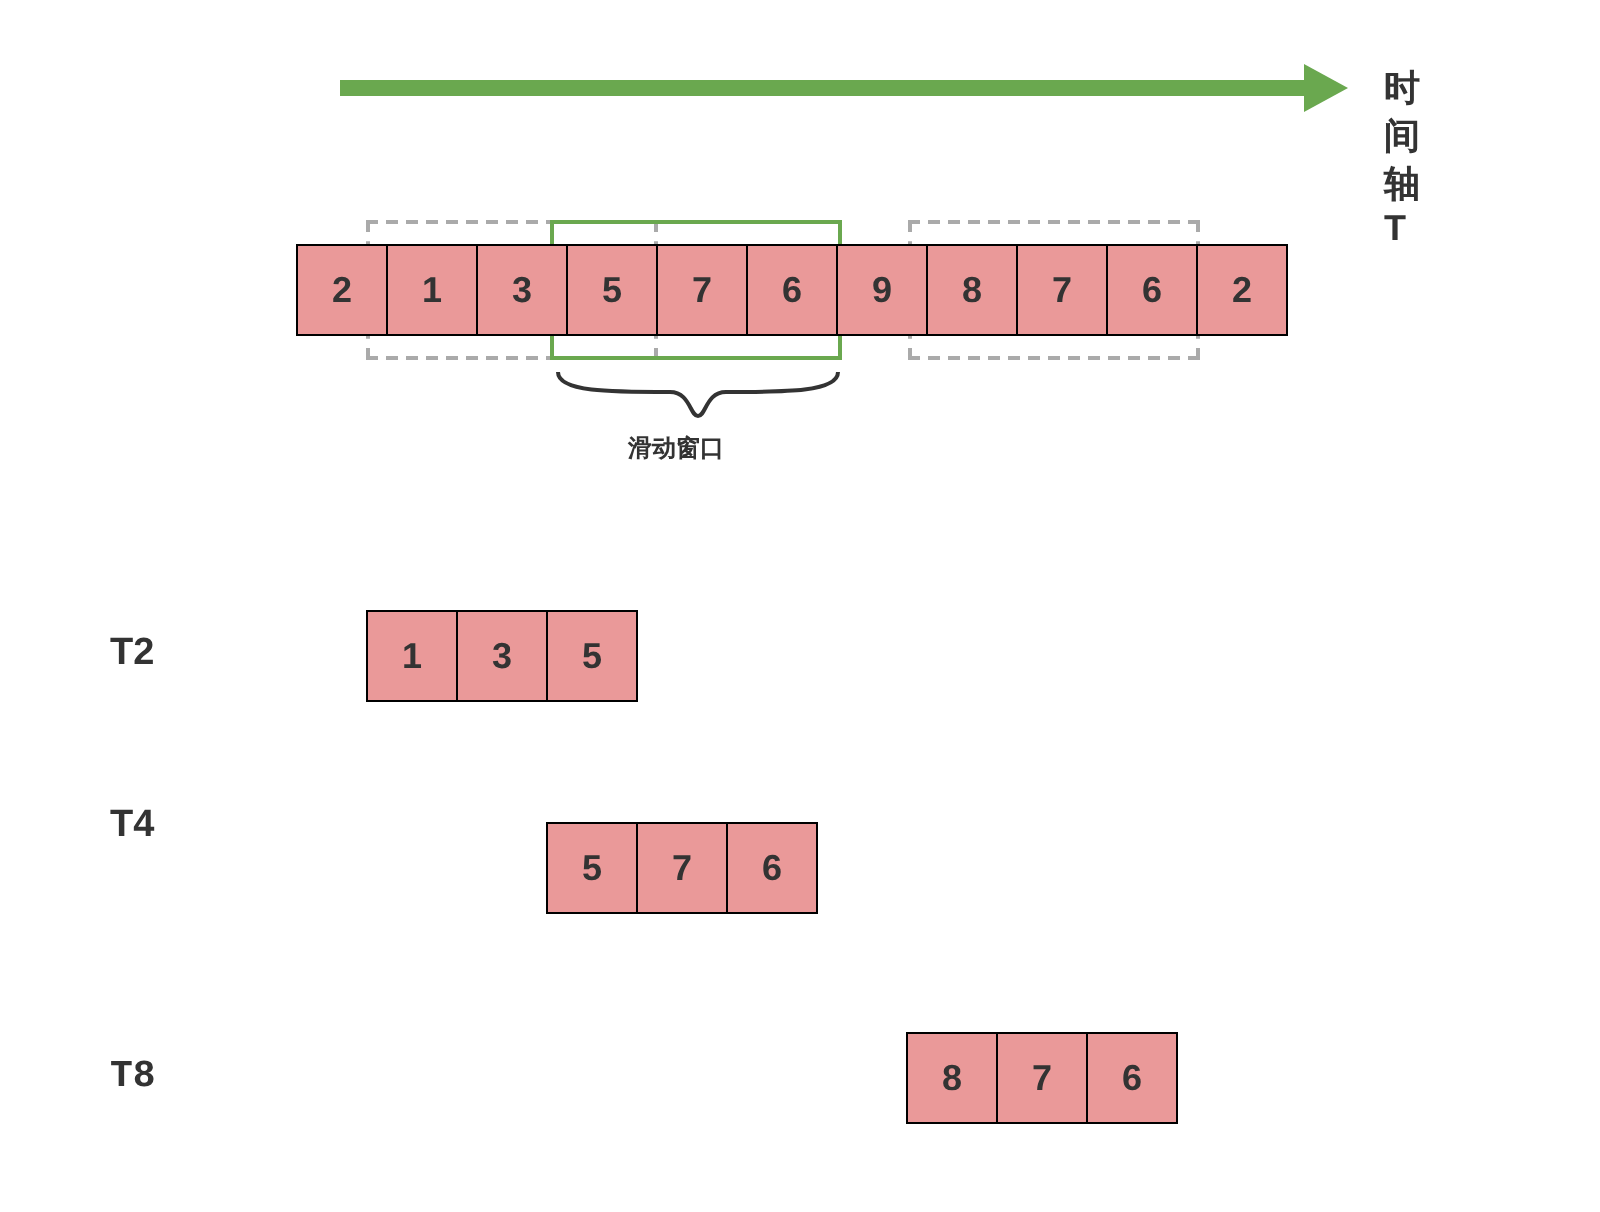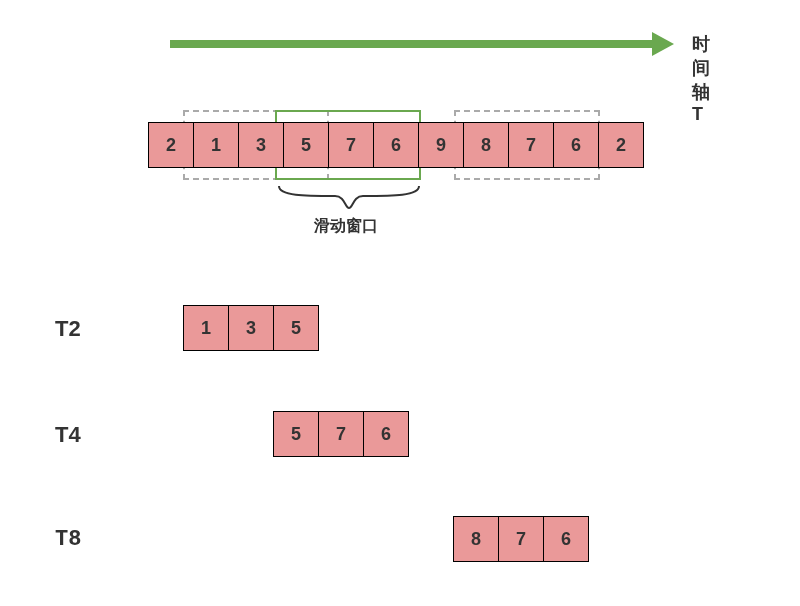--- a/index.html
+++ b/index.html
@@ -54,27 +54,27 @@
       position: absolute;
       border: 2px solid #6aa84f;
     }
     .brace {
       position: absolute;
     }
     .brace svg { display: block; }
     .window-label {
       position: absolute;
       font-weight: 700;
-      font-size: 16px;
+      font-size: 12px;
       color: #333;
     }
     .row-label {
       position: absolute;
       font-weight: 700;
-      font-size: 22px;
+      font-size: 19px;
       color: #333;
     }
   </style>
 </head>
 <body>
 <div class="canvas">
 
 <div class="arrow-line" style="left:170px; top:40px; width:482px;"></div>
 <div class="arrow-head" style="left:652px; top:32px;"></div>
 <div class="time-axis-label" style="left:692px; top:32px;">时间轴 T</div>
@@ -101,21 +101,21 @@
     <path d="M 4 2 C 4 12, 30 12, 60 12 C 70 12, 70 24, 74 24 C 78 24, 78 12, 88 12 C 118 12, 144 12, 144 2" fill="none" stroke="#333" stroke-width="2"></path>
   </svg>
 </div>
 <div class="window-label" style="left:314px; top:216px;">滑动窗口</div>
 
 <div class="row-label" style="left:55px; top:316px;">T2</div>
 <div class="cell" style="left:183px; top:305px;">1</div>
 <div class="cell" style="left:228px; top:305px;">3</div>
 <div class="cell" style="left:273px; top:305px;">5</div>
 
-<div class="row-label" style="left:55px; top:422px;">T4</div>
+<div class="row-label" style="left:55px; top:402px;">T4</div>
 <div class="cell" style="left:273px; top:411px;">5</div>
 <div class="cell" style="left:318px; top:411px;">7</div>
 <div class="cell" style="left:363px; top:411px;">6</div>
 
 <div class="row-label" style="left:55px; top:527px;font-family:Liberation Mono, monospace;">T8</div>
 <div class="cell" style="left:453px; top:516px;">8</div>
 <div class="cell" style="left:498px; top:516px;">7</div>
 <div class="cell" style="left:543px; top:516px;">6</div>
 
 </div>

